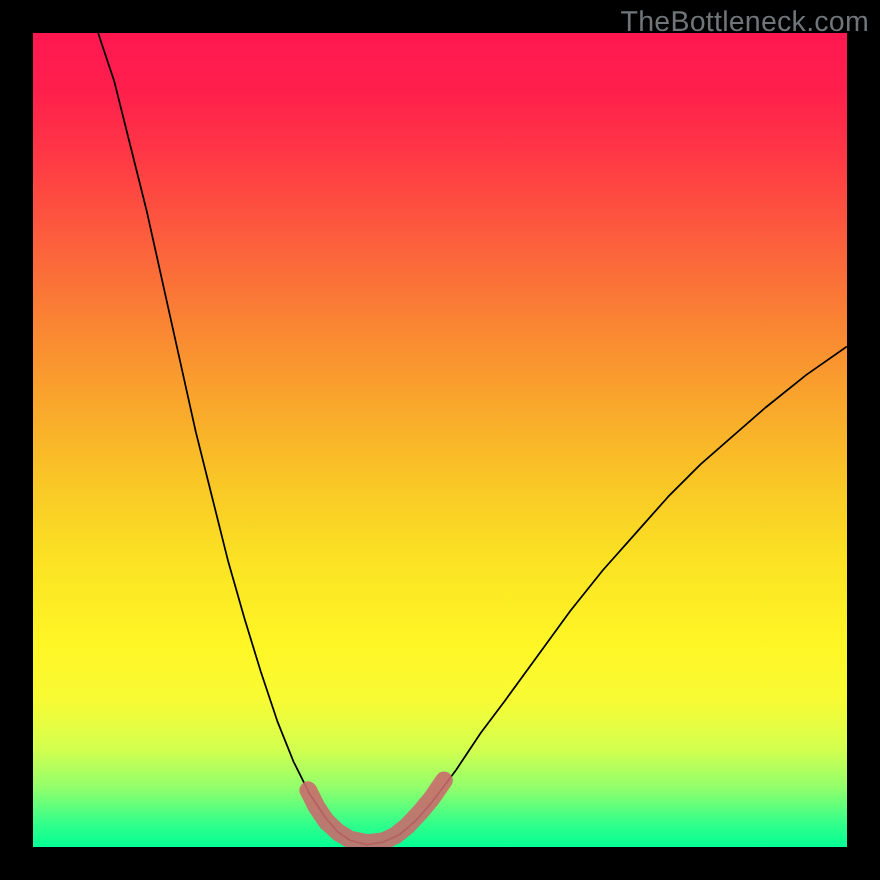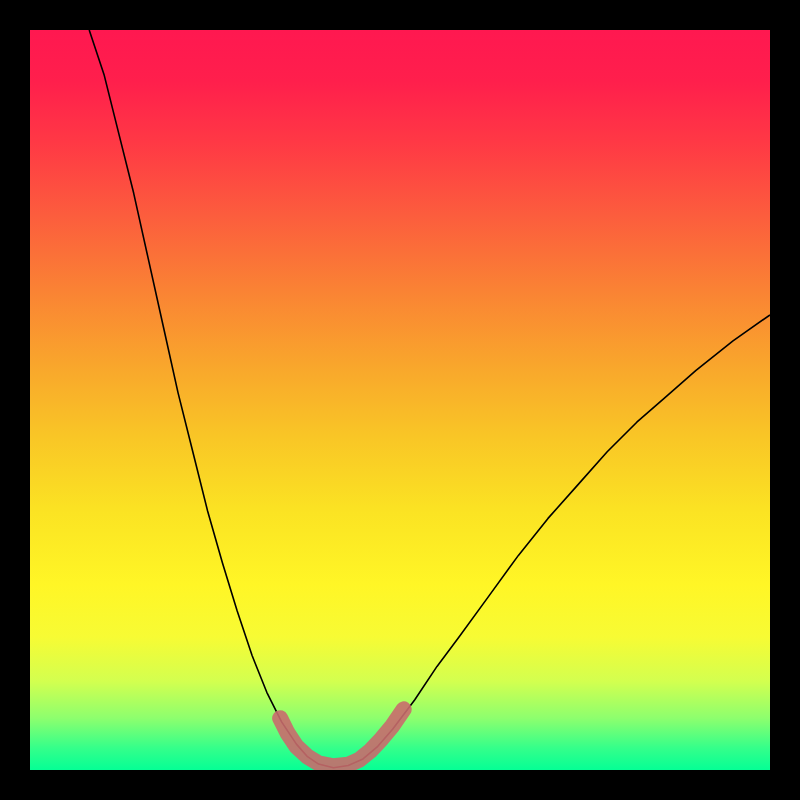--- a/index.html
+++ b/index.html
@@ -34,20 +34,21 @@
     z-index: 20;
   }
   svg {
     display: block;
   }
 </style>
 </head>
 <body>
 
 <div class="frame">
+  <div class="watermark">TheBottleneck.com</div>
   <div class="plot-area">
     <svg id="chart-svg" viewBox="0 0 740 740" width="740" height="740" preserveAspectRatio="none">
       <defs>
         <linearGradient id="bg-grad" x1="0" y1="0" x2="0" y2="1">
             <stop offset="0.00%" stop-color="#ff1850"></stop>
             <stop offset="7.00%" stop-color="#ff1f4c"></stop>
             <stop offset="15.00%" stop-color="#ff3845"></stop>
             <stop offset="25.00%" stop-color="#fc5d3d"></stop>
             <stop offset="35.00%" stop-color="#fa8234"></stop>
             <stop offset="45.00%" stop-color="#f9a52c"></stop>

